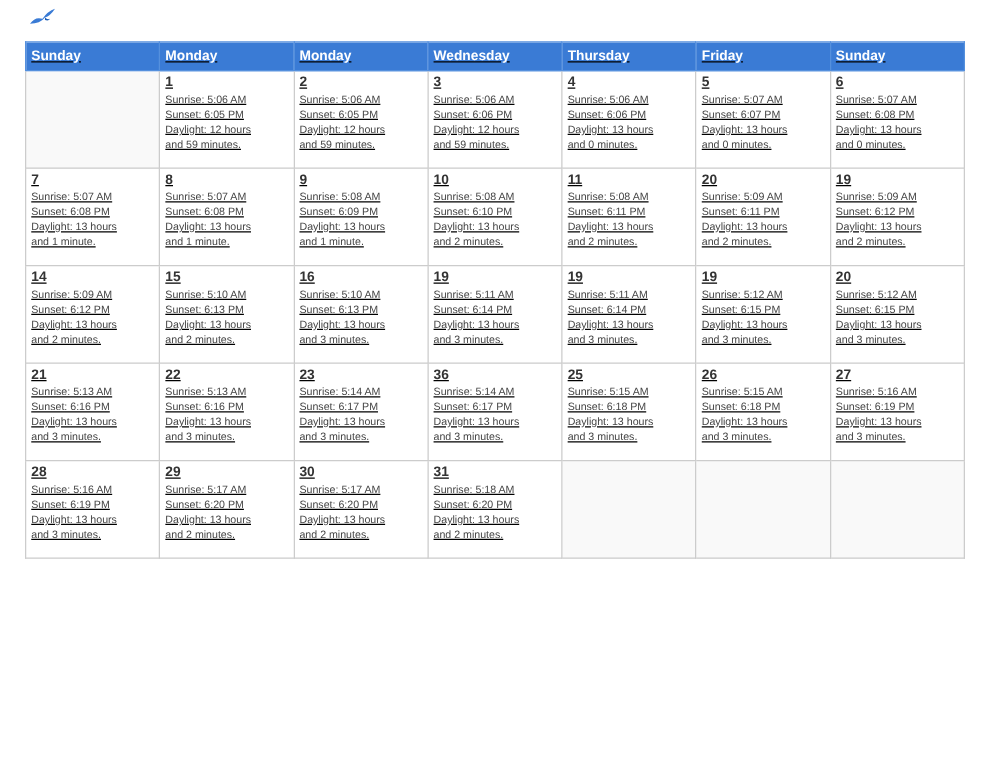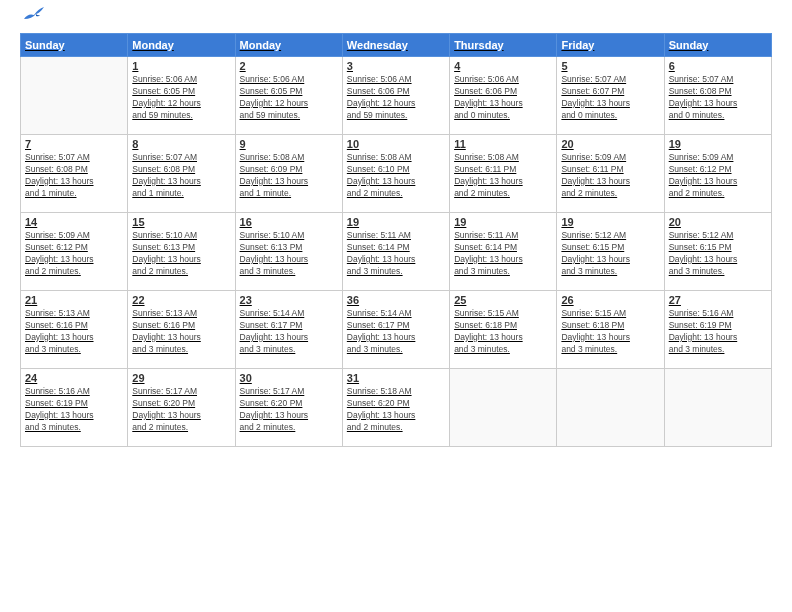--- a/index.html
+++ b/index.html
@@ -325,21 +325,21 @@
           <td>
             <span class="day-number">27</span>
             <div class="cell-info" style="white-space: pre-line;">Sunrise: 5:16 AM
 Sunset: 6:19 PM
 Daylight: 13 hours
 and 3 minutes.</div>
           </td>
         </tr>
         <tr>
           <td>
-            <span class="day-number">24</span>
+            <span class="day-number">28</span>
             <div class="cell-info" style="white-space: pre-line;">Sunrise: 5:16 AM
 Sunset: 6:19 PM
 Daylight: 13 hours
 and 3 minutes.</div>
           </td>
           <td>
             <span class="day-number">29</span>
             <div class="cell-info" style="white-space: pre-line;">Sunrise: 5:17 AM
 Sunset: 6:20 PM
 Daylight: 13 hours

